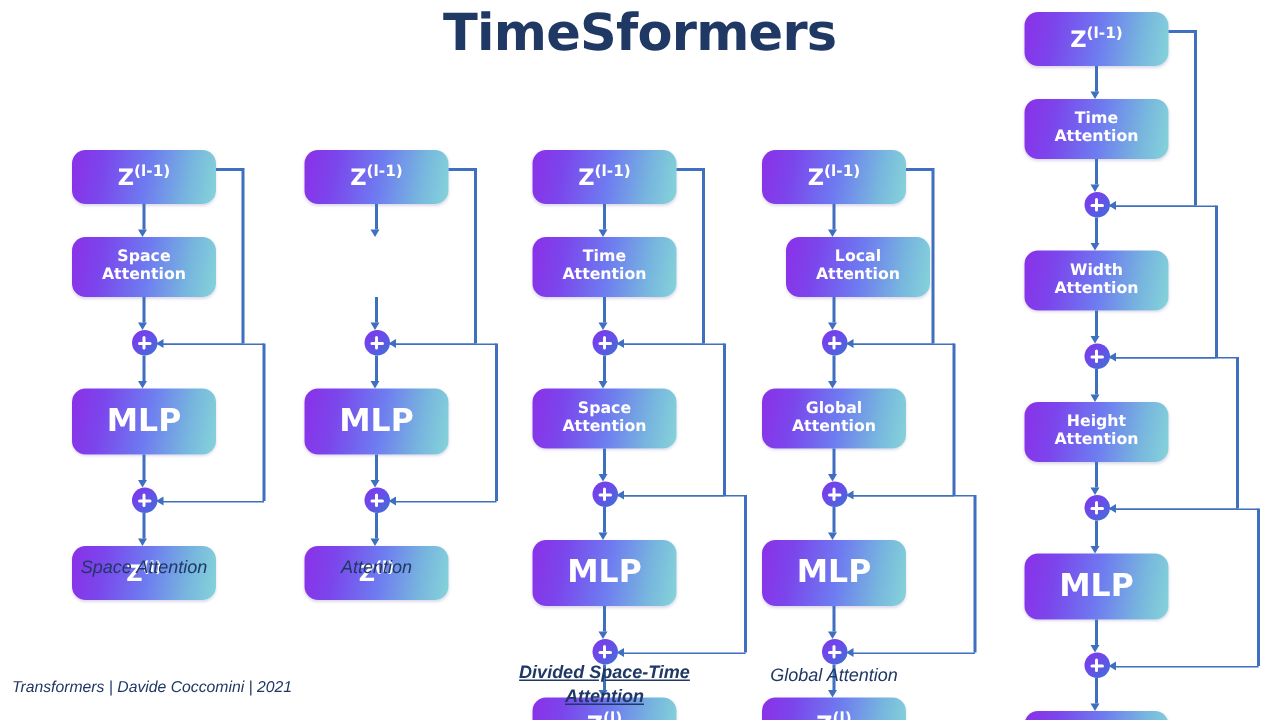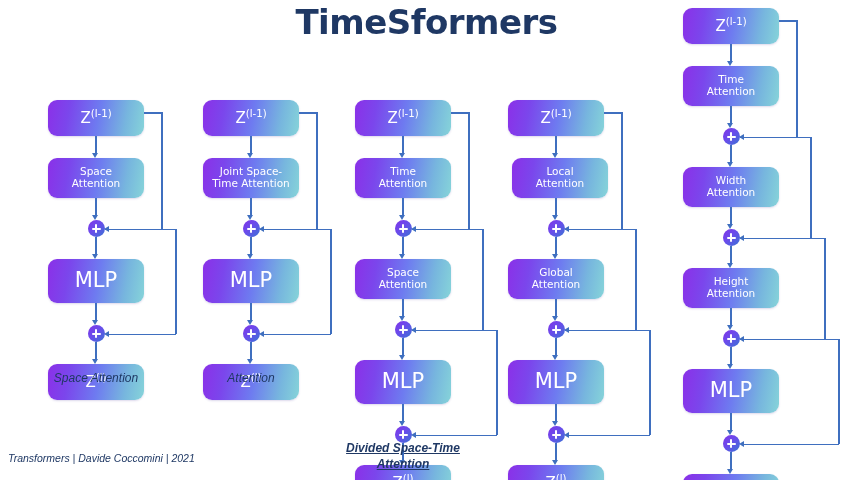--- a/index.html
+++ b/index.html
@@ -60,21 +60,21 @@
     position: absolute;
     box-sizing: border-box;
     border-radius: 9px;
     background: linear-gradient(100deg, #8B30E8 0%, #7B46EC 22%, #6E7BF0 52%, #77B6DE 80%, #86D4D9 100%);
     color: #ffffff;
     display: flex;
     align-items: center;
     justify-content: center;
     text-align: center;
     font-family: "DejaVu Sans", sans-serif;
-    font-weight: normal;
+    font-weight: bold;
     line-height: 1.12;
     box-shadow: 0 1px 2px rgba(100,80,170,0.22);
   }
   .node.small  { font-size: 10.5px; }
   .node.zlabel { font-size: 15px; }
   .node.mlp    { font-size: 21px; }
   .node .sup {
     font-size: 0.68em;
     vertical-align: super;
     line-height: 0;
@@ -184,23 +184,20 @@
         <div class="vline" style="left: 129.2px; top: 228.5px; height: 105px;"></div>
         <div class="hline" style="left: 61.5px; top: 333.5px; width: 68.5px;"></div>
         <div class="arrow-left" style="left: 57.5px; top: 330.7px;"></div>
         <div class="caption" style="left: -50px; top: 370px;">
           <div>Space Attention</div>
         </div>
       </div>
       <div class="column" style="left: 201px;">
         <div class="node zlabel" style="left: 2px; top: 100px; width: 96px; height: 36px;">
           <span>Z<span class="sup">(l-1)</span></span>
-        </div>
-        <div class="node small" style="left: 2px; top: 158px; width: 96px; height: 40px;">
-          <span>Joint Space-<br>Time Attention</span>
         </div>
         <div class="plus" style="left: 41.5px; top: 220px;"></div>
         <div class="node mlp" style="left: 2px; top: 259px; width: 96px; height: 44px;">
           <span>MLP</span>
         </div>
         <div class="plus" style="left: 41.5px; top: 325px;"></div>
         <div class="node zlabel" style="left: 2px; top: 364px; width: 96px; height: 36px;">
           <span>Z<span class="sup">(l)</span></span>
         </div>
         <div class="vline" style="left: 49.2px; top: 136px; height: 17px;"></div>
@@ -272,21 +269,21 @@
         <div class="arrow-left" style="left: 57.5px; top: 431.7px;"></div>
         <div class="caption highlight" style="left: -50px; top: 440px;">
           <div>Divided Space-Time</div>
           <div>Attention</div>
         </div>
       </div>
       <div class="column" style="left: 506px;">
         <div class="node zlabel" style="left: 2px; top: 100px; width: 96px; height: 36px;">
           <span>Z<span class="sup">(l-1)</span></span>
         </div>
-        <div class="node small" style="left: 6px; top: 158px; width: 96px; height: 40px;">
+        <div class="node small" style="left: 18px; top: 158px; width: 96px; height: 40px;">
           <span>Local<br>Attention</span>
         </div>
         <div class="plus" style="left: 41.5px; top: 220px;"></div>
         <div class="node small" style="left: 2px; top: 259px; width: 96px; height: 40px;">
           <span>Global<br>Attention</span>
         </div>
         <div class="plus" style="left: 41.5px; top: 321px;"></div>
         <div class="node mlp" style="left: 2px; top: 360px; width: 96px; height: 44px;">
           <span>MLP</span>
         </div>
@@ -314,20 +311,21 @@
         <div class="arrow-left" style="left: 57.5px; top: 225.7px;"></div>
         <div class="hline" style="left: 58.5px; top: 228.5px; width: 71.5px;"></div>
         <div class="vline" style="left: 129.2px; top: 228.5px; height: 101px;"></div>
         <div class="hline" style="left: 61.5px; top: 329.5px; width: 68.5px;"></div>
         <div class="arrow-left" style="left: 57.5px; top: 326.7px;"></div>
         <div class="hline" style="left: 58.5px; top: 329.5px; width: 85.5px;"></div>
         <div class="vline" style="left: 143.2px; top: 329.5px; height: 105px;"></div>
         <div class="hline" style="left: 61.5px; top: 434.5px; width: 82.5px;"></div>
         <div class="arrow-left" style="left: 57.5px; top: 431.7px;"></div>
         <div class="caption" style="left: -50px; top: 442px;">
+          <div>Global Attention</div>
         </div>
       </div>
       <div class="column" style="left: 681px;">
         <div class="node zlabel" style="left: 2px; top: 8px; width: 96px; height: 36px;">
           <span>Z<span class="sup">(l-1)</span></span>
         </div>
         <div class="node small" style="left: 2px; top: 66px; width: 96px; height: 40px;">
           <span>Time<br>Attention</span>
         </div>
         <div class="plus" style="left: 41.5px; top: 128px;"></div>

